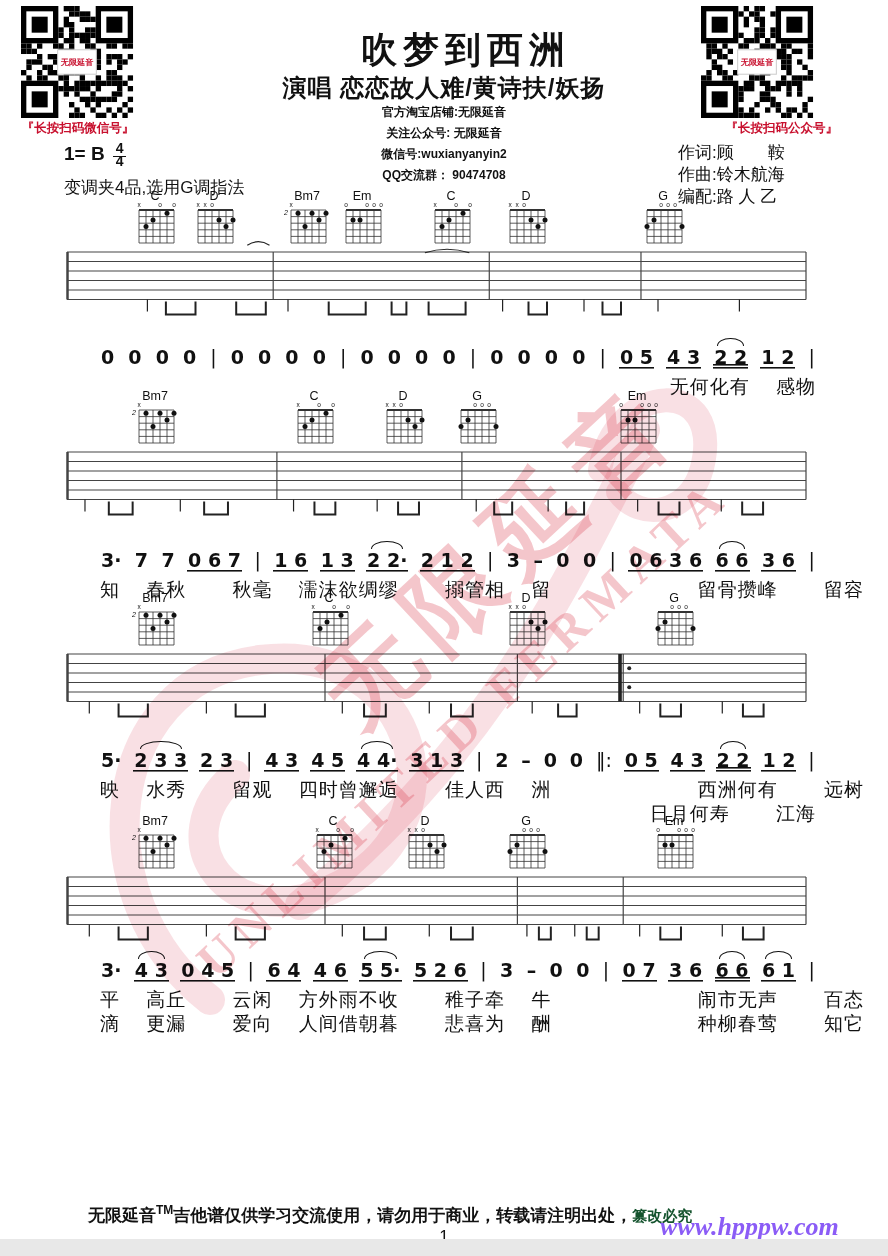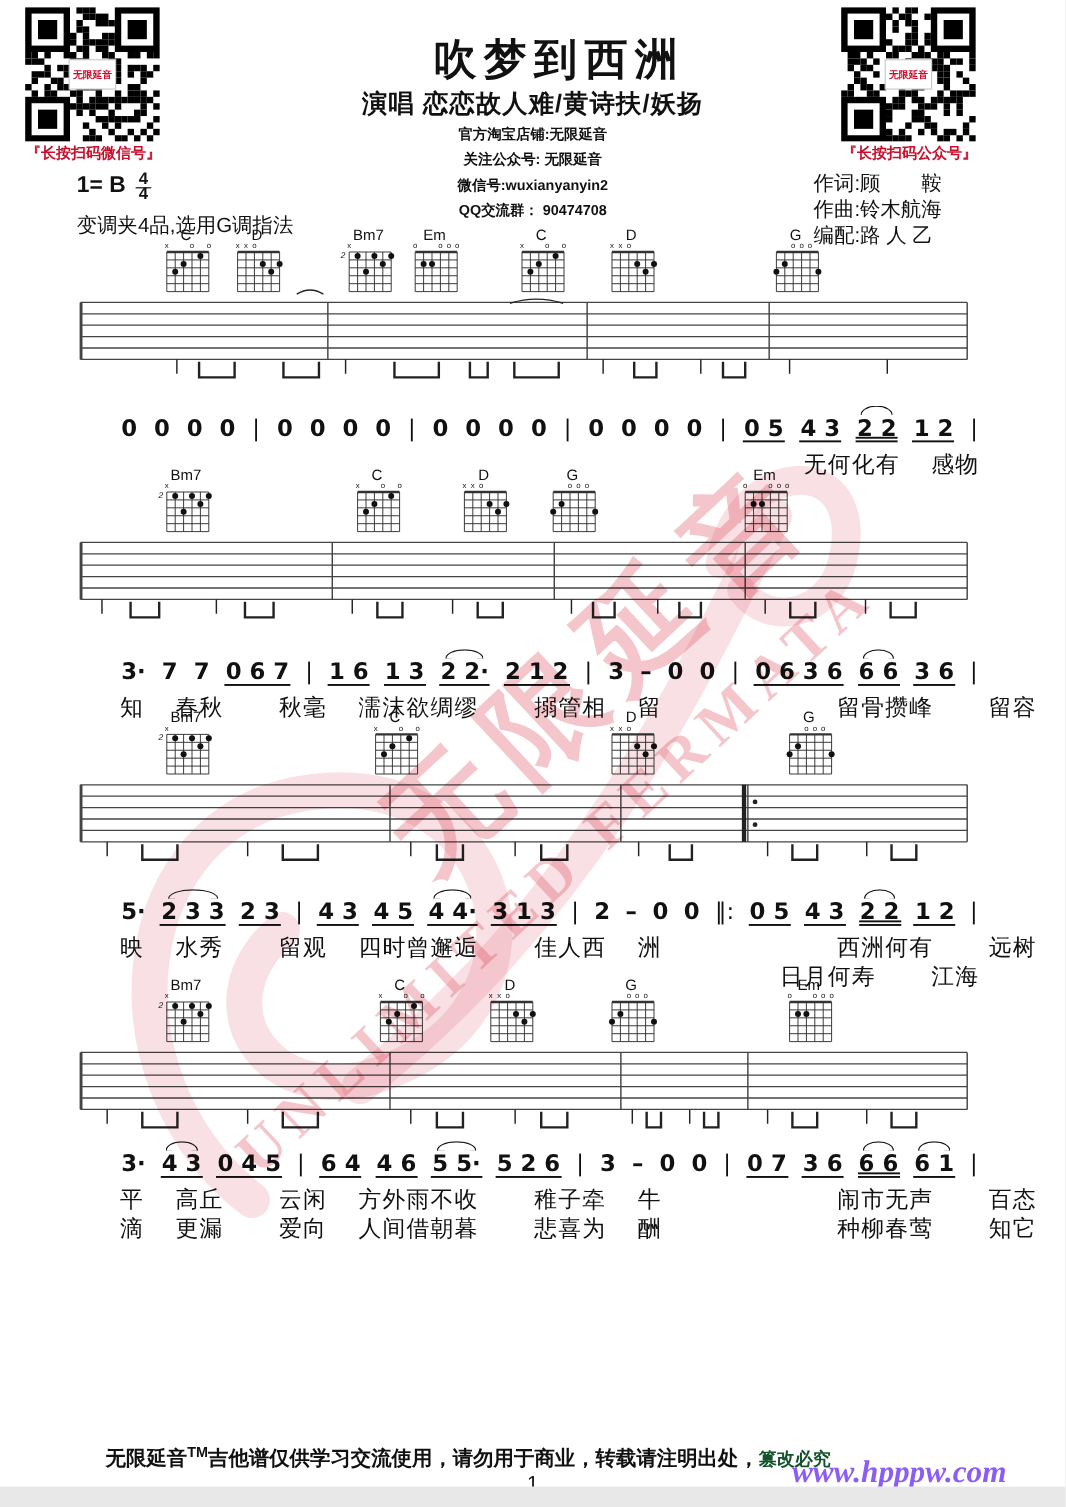--- a/index.html
+++ b/index.html
@@ -1,32 +1,32 @@
 <!DOCTYPE html>
 <html><head>
 <meta charset="utf-8">
 <style>
   html,body{margin:0;padding:0;background:#e8e8e8;}
   .page{position:relative;width:888px;height:1239px;background:#ffffff;margin:0 auto;
         font-family:"Liberation Sans",sans-serif;color:#111;overflow:hidden;}
   .abs{position:absolute;}
   
   .title{left:0;right:0;top:26px;text-align:center;font-size:36px;font-weight:bold;letter-spacing:6px;margin-left:44px;}
-  .subtitle{left:0;right:0;top:72px;text-align:center;font-size:21px;font-weight:bold;letter-spacing:1px;}
+  .subtitle{left:0;right:0;top:72px;text-align:center;font-size:24px;font-weight:bold;letter-spacing:1px;}
   .contact{left:0;right:0;top:102px;text-align:center;font-size:12px;font-weight:bold;line-height:21px;}
   .keyblock{left:64px;top:142px;font-size:19px;font-weight:bold;}
   .frac{display:inline-block;vertical-align:middle;text-align:center;font-size:14px;line-height:13px;margin-left:8px;font-weight:bold;}
   .frac .top{border-bottom:1.5px solid #111;padding:0 3px;}
   .capo{left:64px;top:176px;font-size:17px;}
   .credits{left:678px;top:142px;font-size:17px;line-height:22px;white-space:pre;}
   
   .qr{width:118px;height:112px;}
   .qr-left{left:18px;top:6px;} .qr-right{left:698px;top:6px;}
   .qr-cap{width:160px;text-align:center;font-size:12.5px;font-weight:bold;}
-  .qr-cap-left{left:-2px;top:120px;} .qr-cap-right{left:678px;top:120px;}
+  .qr-cap-left{left:-2px;top:120px;} .qr-cap-right{left:678px;top:120px;text-align:right;}
   
   .system{position:absolute;left:66px;width:742px;height:160px;}
   .chord{position:absolute;top:0;width:56px;height:56px;}
   .staff-svg{position:absolute;left:0;top:46px;}
   
   .melody-row{position:absolute;left:100px;width:716px;display:flex;justify-content:space-between;align-items:flex-end;
               font-family:"DejaVu Sans",sans-serif;font-size:19px;font-weight:bold;}
   .tok{position:relative;white-space:pre;padding:0 1px;line-height:24px;}
   .tok.bar{font-weight:normal;}
   .tok.u1{background-image:linear-gradient(#111,#111);background-size:100% 1.6px;background-position:0 100%;background-repeat:no-repeat;}

